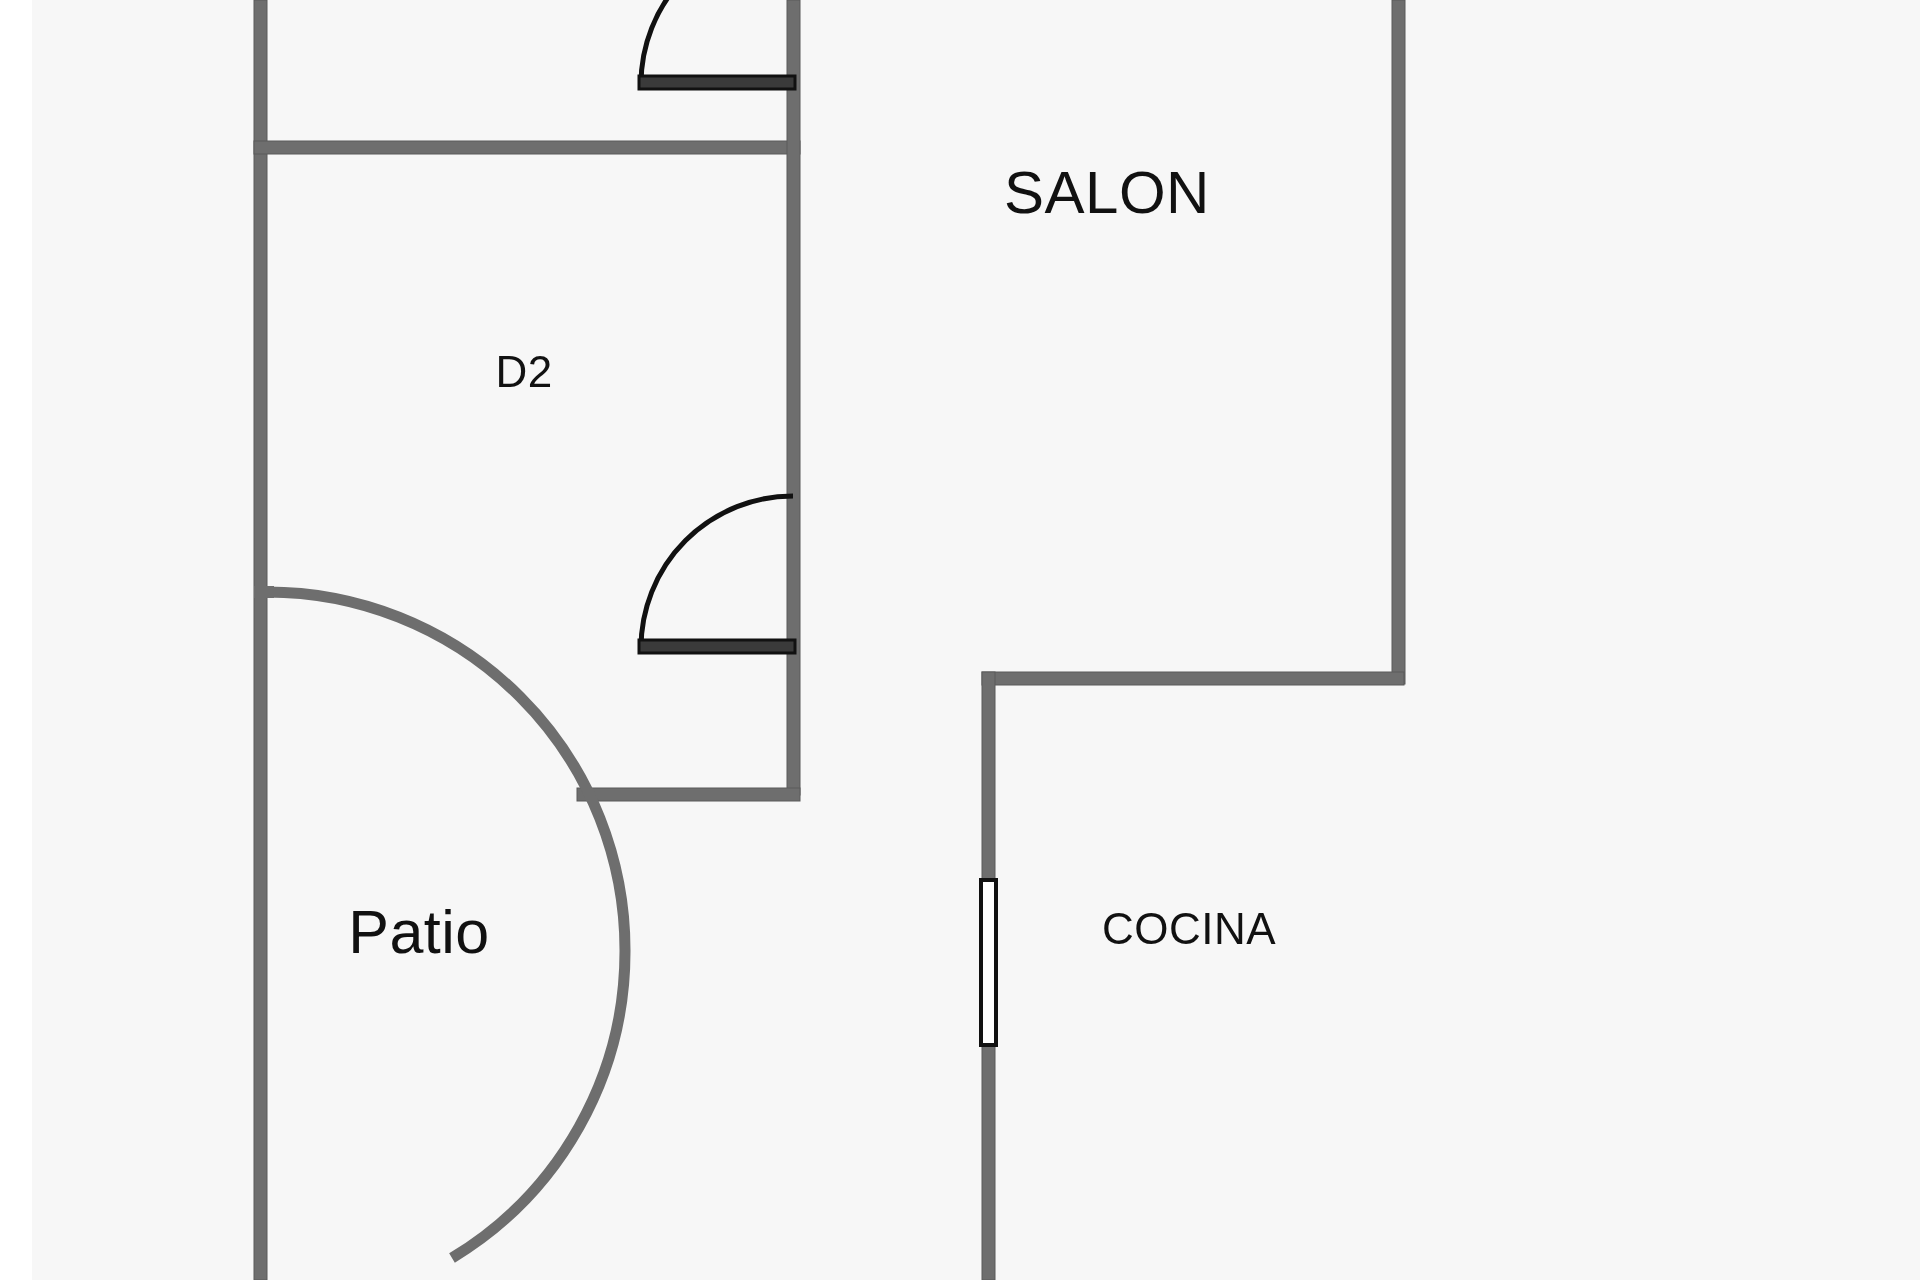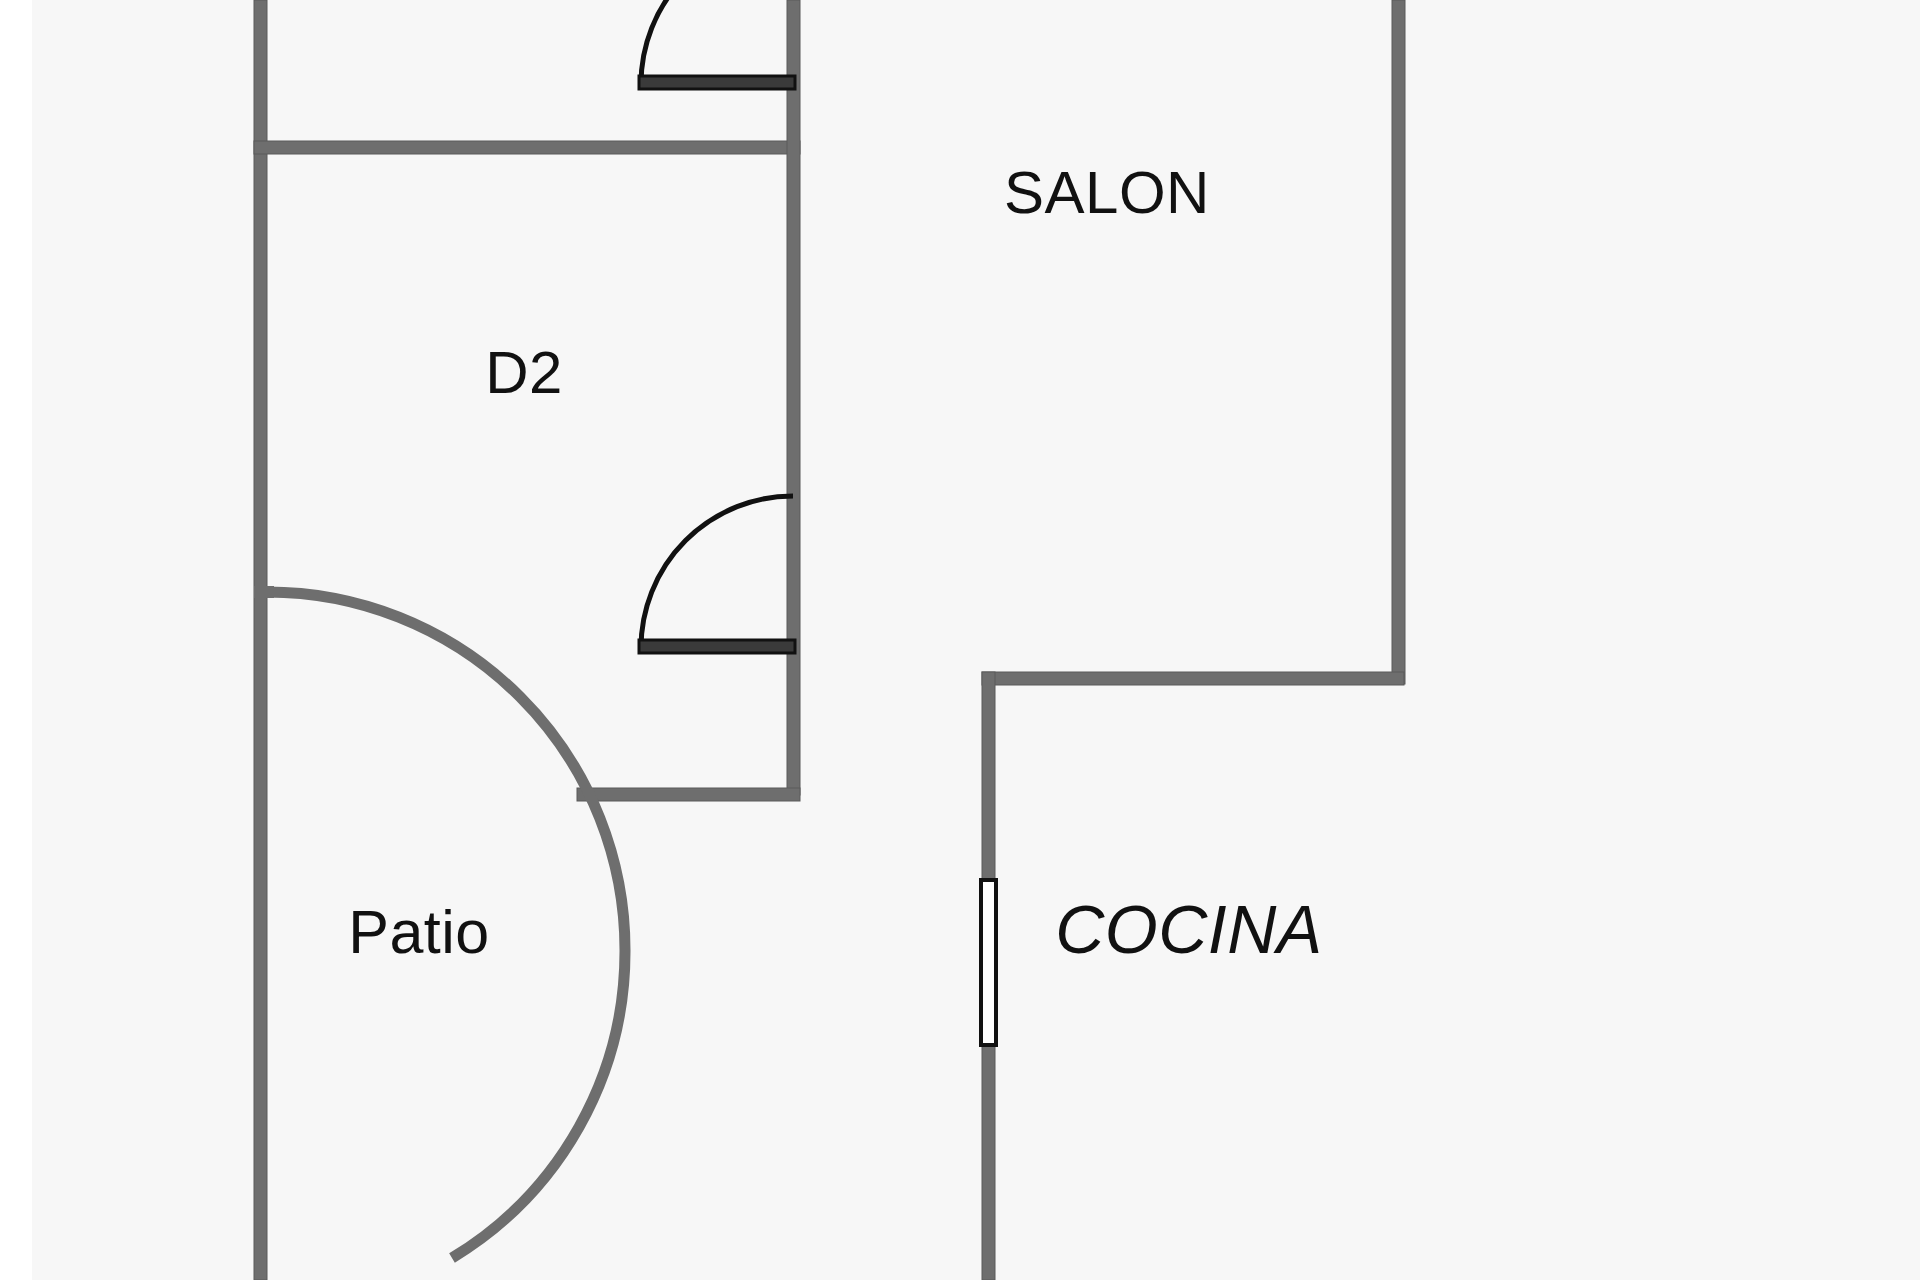--- a/index.html
+++ b/index.html
@@ -29,23 +29,23 @@
     position: absolute;
     color: #111111;
     font-family: "Liberation Sans", sans-serif;
     font-weight: 400;
     white-space: nowrap;
     letter-spacing: 0.5px;
     transform: translate(-50%, -50%);
     user-select: none;
   }
   .label-salon  { font-size: 60px; }
-  .label-d2     { font-size: 60px; }
+  .label-d2     { font-size: 44px; }
   .label-patio  { font-size: 61px; }
-  .label-cocina { font-size: 68px; font-style: italic; }
+  .label-cocina { font-size: 44px; }
 </style>
 </head>
 <body>
 
 <div id="plan-root">
 
   <svg id="plan-svg" viewBox="0 0 1920 1280" xmlns="http://www.w3.org/2000/svg">
 
     <rect x="0" y="0" width="1920" height="1280" fill="#f7f7f7"></rect>
 

